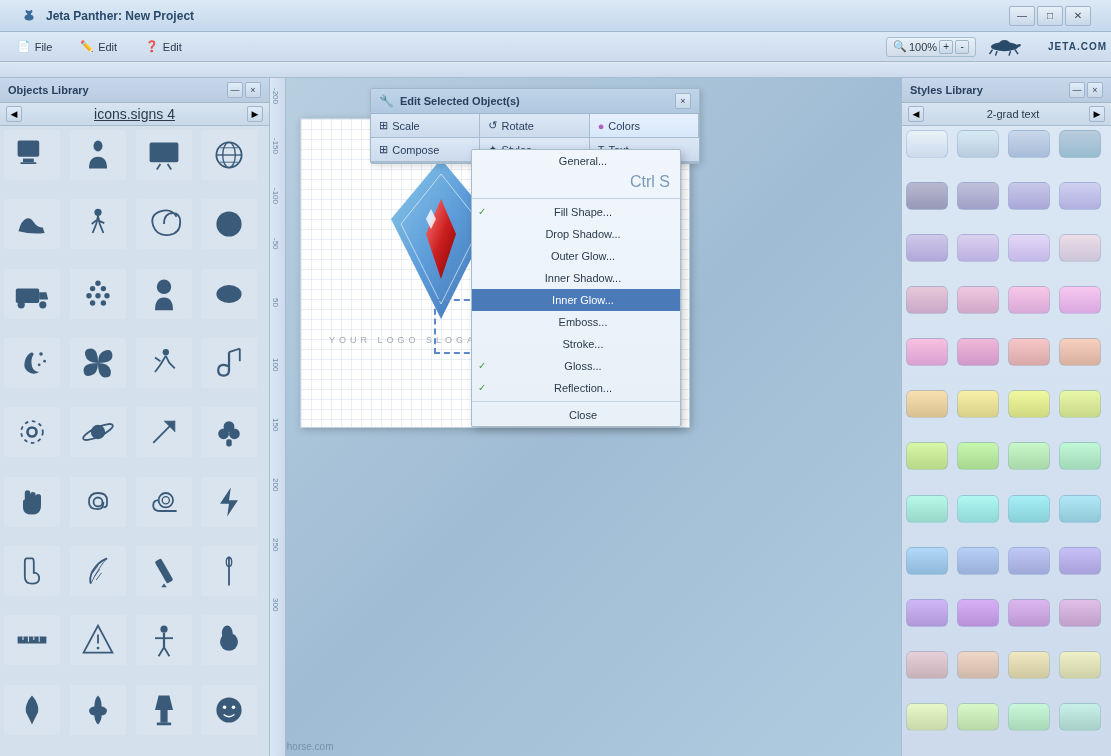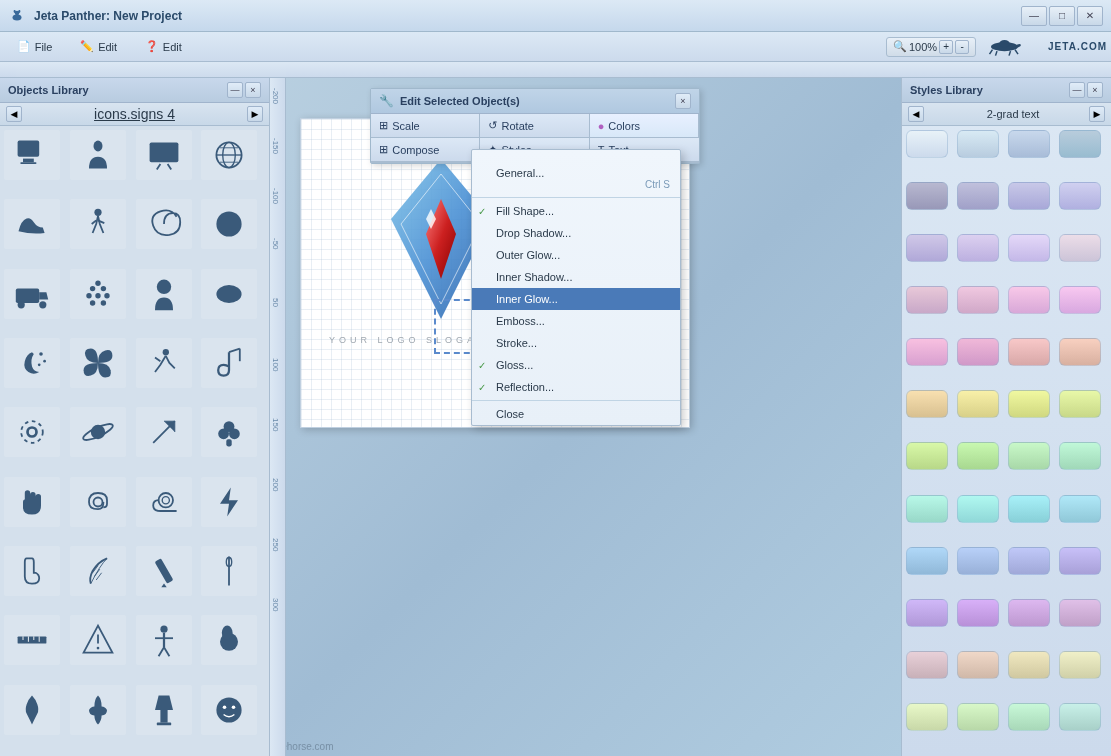--- a/index.html
+++ b/index.html
@@ -12,21 +12,21 @@
       background: #c8dbe8;
       user-select: none;
     }
 
     
     #title-bar {
       background: linear-gradient(to bottom, #dce9f5, #c5d8ec);
       height: 32px;
       display: flex;
       align-items: center;
-      padding: 0 8px;
+      padding: 0 20px;
       border-bottom: 1px solid #a0b8cc;
       justify-content: space-between;
     }
     #title-bar-left {
       display: flex;
       align-items: center;
       gap: 8px;
     }
     #app-icon {
       width: 18px;
@@ -353,37 +353,37 @@
     }
     .dropdown-item {
       padding: 5px 10px 5px 24px;
       cursor: pointer;
       font-size: 11px;
       color: #2a3a4a;
       display: flex;
       align-items: center;
       gap: 6px;
       position: relative;
+      flex-direction: column;
     }
     .dropdown-item.highlighted {
       background: #4a7ab8;
       color: white;
     }
     .dropdown-item.checked::before {
       content: '✓';
       position: absolute;
       left: 6px;
       color: #4a9a4a;
       font-size: 10px;
     }
     .dropdown-shortcut {
       margin-left: auto;
-      font-size: 10px;
+      font-size: 16px;
       color: #7a9ab8;
-      margin-top: 24px;
     }
     .dropdown-separator {
       height: 1px;
       background: #c0d4e4;
       margin: 2px 0;
     }
 
     
     #jeta-logo {
       margin-left: 4px;

